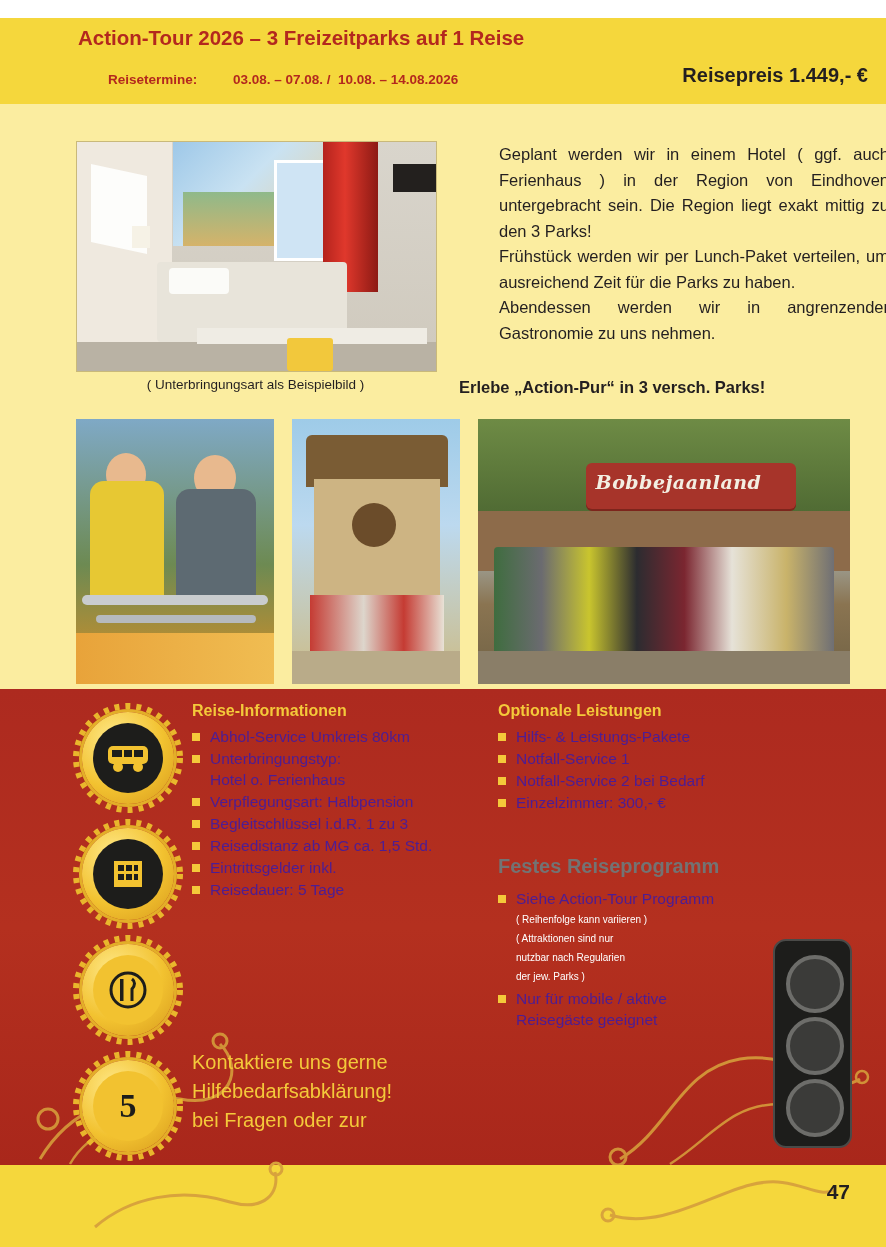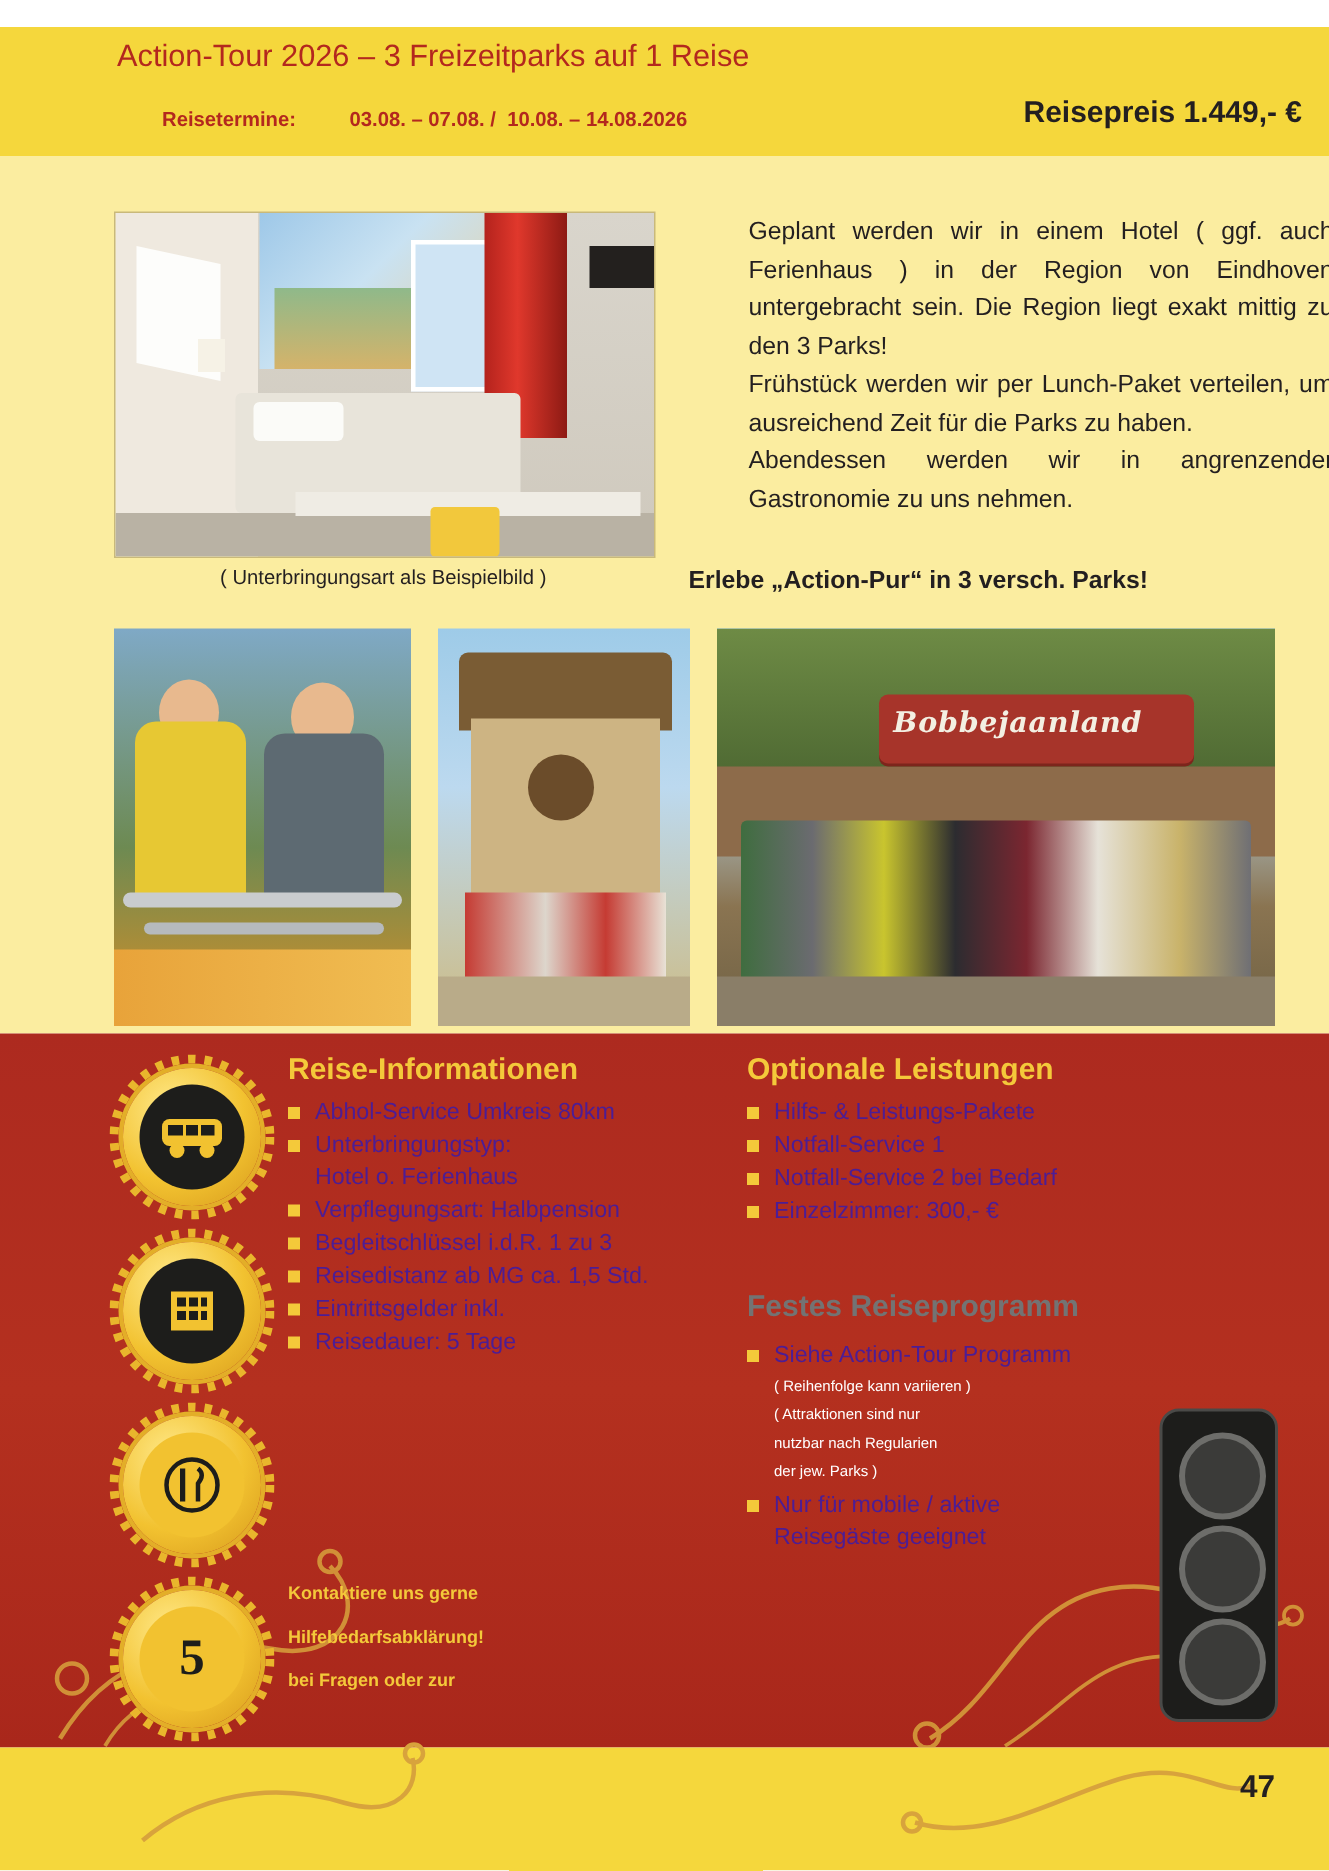--- a/index.html
+++ b/index.html
@@ -15,21 +15,21 @@
     background:#ffffff;
     overflow:hidden;
   }
   
   .header{
     position:absolute;left:0;top:18px;width:886px;height:86px;
     background:#f5d73c;
   }
   .header-inner{position:absolute;left:78px;top:8px;width:790px;}
   .h-title{
-    color:#b3281e;font-size:20.5px;font-weight:normal;letter-spacing:0px;
+    color:#b3281e;font-size:20.5px;font-weight:bold;letter-spacing:0px;
     margin:0 0 4px 0;
   }
   .h-row{color:#b3281e;font-size:13.5px;font-weight:bold;line-height:17px;white-space:pre;}
   .h-label{display:inline-block;width:125px;}
   .price{
     position:absolute;right:18px;top:46px;
     color:#231f20;font-size:20px;font-weight:bold;
   }
   
   .body-yellow{
@@ -108,37 +108,37 @@
     border-radius:4px;}
   .pr3 .ground2{position:absolute;left:0;top:232px;width:372px;height:33px;background:#8a7e68;}
   
   .red{
     position:absolute;left:0;top:689px;width:886px;height:476px;
     background:linear-gradient(180deg,#ad2a1f 0%,#b4301f 50%,#a9271b 100%);
     overflow:hidden;
   }
   .swirl{position:absolute;stroke:#d8a33c;fill:none;opacity:.85;}
   .col-head{
-    color:#f4c93a;font-size:20px;font-weight:bold;margin:0;
+    color:#f4c93a;font-size:16px;font-weight:bold;margin:0;
   }
   .sec-left{position:absolute;left:192px;top:702px;width:290px;}
   .sec-right{position:absolute;left:498px;top:702px;width:300px;}
   .bullets{list-style:none;margin:6px 0 0 0;padding:0;}
   .bullets li{
     position:relative;padding-left:18px;color:#4c1d95;font-size:15.5px;
     line-height:21px;margin-bottom:1px;
   }
   .bullets li:before{
     content:"";position:absolute;left:0;top:7px;width:8px;height:8px;background:#f4c93a;
   }
   .sub{padding-left:18px;color:#ffffff;font-size:10px;line-height:19px;}
   .col-head2{color:#737373;font-size:20px;font-weight:bold;margin:42px 0 0 0;}
   .contact{
     position:absolute;left:192px;top:1048px;width:300px;
-    color:#f4c93a;font-size:12px;font-weight:bold;line-height:29px;
+    color:#f4c93a;font-size:20px;font-weight:normal;line-height:29px;
   }
   
   .medal{position:absolute;width:92px;height:92px;}
   .medal .ring{
     position:absolute;left:0;top:0;width:92px;height:92px;border-radius:50%;
     background:radial-gradient(circle at 35% 30%,#ffe98a,#f2c230 55%,#d79a1c 100%);
     box-shadow:0 0 0 3px #e3ae28;
   }
   .medal .inner{
     position:absolute;left:11px;top:11px;width:70px;height:70px;border-radius:50%;

